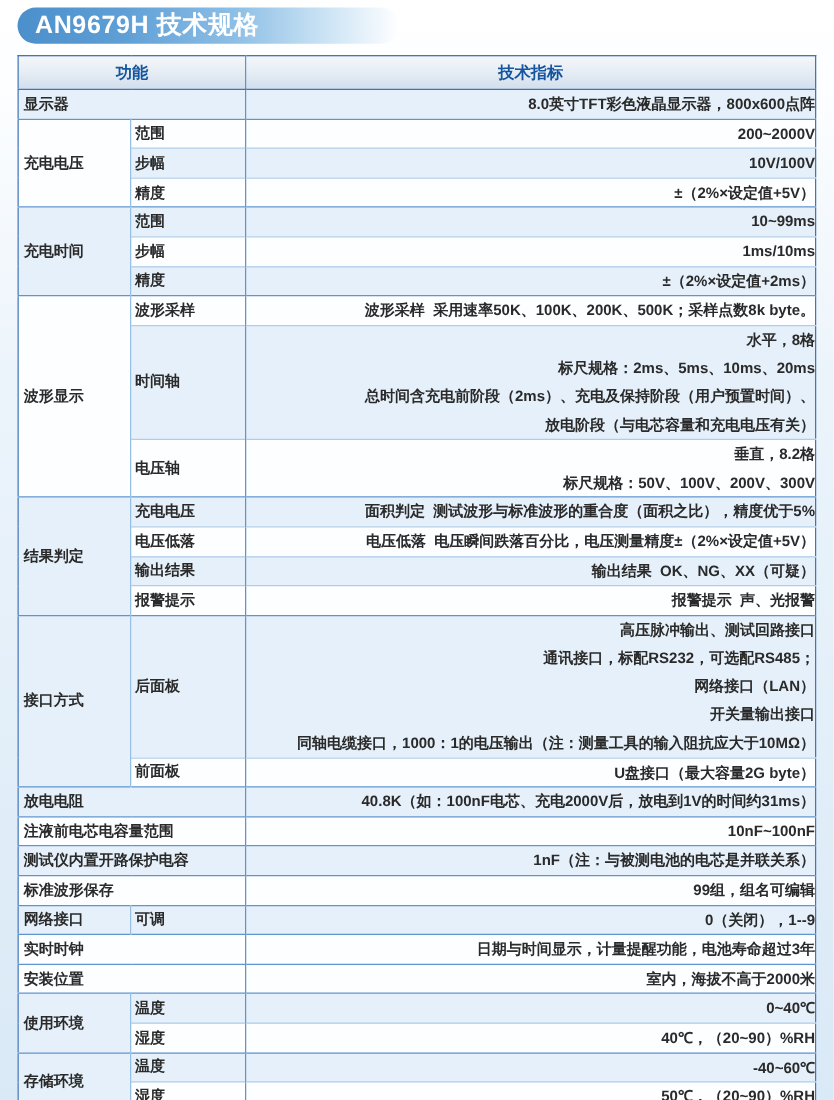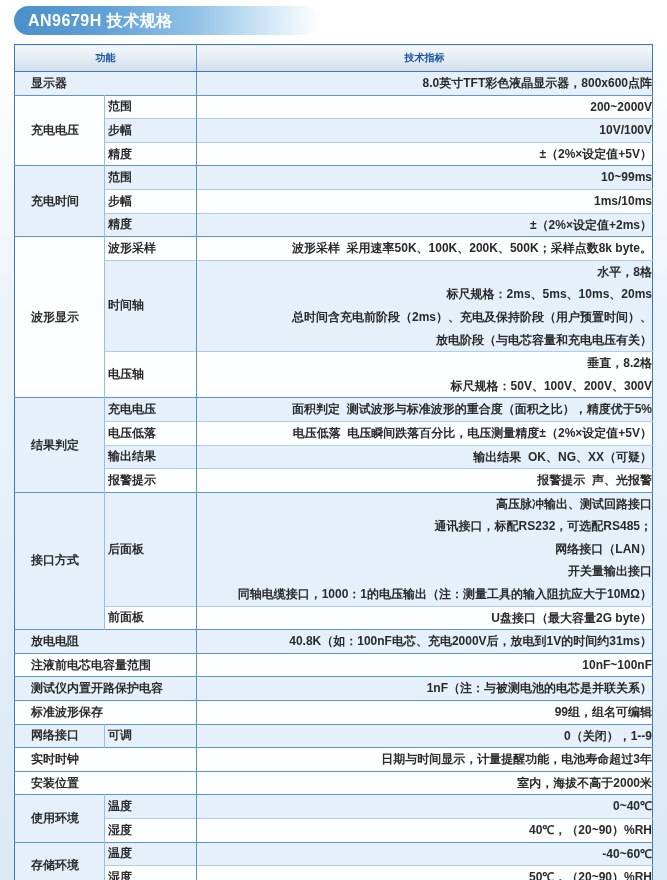--- a/index.html
+++ b/index.html
@@ -6,41 +6,41 @@
   body{
     width:667px;height:880px;overflow:hidden;position:relative;
     background:linear-gradient(180deg,#ffffff 0px,#fdfeff 60px,#ecf4fb 300px,#d9e9f6 100%);
     font-family:"Liberation Sans",sans-serif;
     -webkit-font-smoothing:antialiased;
   }
   .banner{
     position:absolute;left:14px;top:6px;width:305px;height:29px;
     border-radius:17px;box-sizing:border-box;padding-left:14px;
     background:linear-gradient(90deg,#4b8fcb 0%,#5f9fd6 28%,#8fc0e6 58%,#c9e2f4 80%,rgba(255,255,255,0) 100%);
-    color:#ffffff;font-weight:bold;font-size:16px;line-height:29px;letter-spacing:0.5px;
+    color:#ffffff;font-weight:bold;font-size:20px;line-height:29px;letter-spacing:0.5px;
   }
   table.spec{
     position:absolute;left:14px;top:44px;width:639px;
     border-collapse:collapse;table-layout:fixed;
     font-size:12px;color:#2a2a2a;background:#ffffff;
     border:1px solid #4076b8;
   }
   th{
     height:26px;padding:0;text-align:center;
     background:linear-gradient(180deg,#f4f7fa 0%,#e3ebf3 55%,#d2deeb 100%);
-    color:#15549f;font-size:10px;font-weight:bold;
+    color:#15549f;font-size:13px;font-weight:bold;
     border-bottom:1px solid #4076b8;
   }
   th.fn{border-right:1px solid #5e94cf;}
   td{padding:0;vertical-align:middle;background:transparent;}
   tr.tint{background:#e6f0fa;}
   tr.plain{background:#fdfeff;}
   td{border-top:1px solid #aecde9;}
   tr.group-start td{border-top:1px solid #5e94cf;}
-  td.cat{padding-left:16px;font-weight:700;border-right:1px solid #97bfe4;}
+  td.cat{padding-left:4px;font-weight:700;border-right:1px solid #97bfe4;}
   td.cat.wide{border-right:1px solid #5e94cf;}
   td.sub{padding-left:3px;font-weight:700;border-right:1px solid #5e94cf;}
   td.val .line{
     height:22.6px;line-height:22.6px;padding-left:12px;
     white-space:pre-wrap;font-weight:600;
     overflow:hidden;
     text-align:right;
   }
 </style>
 </head>

